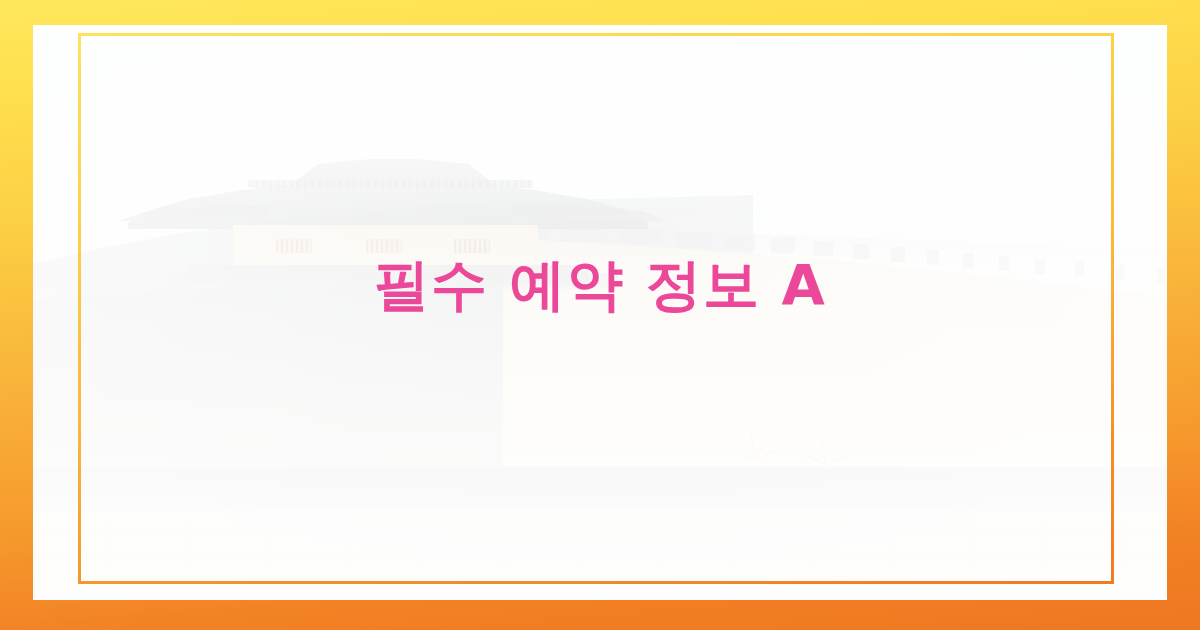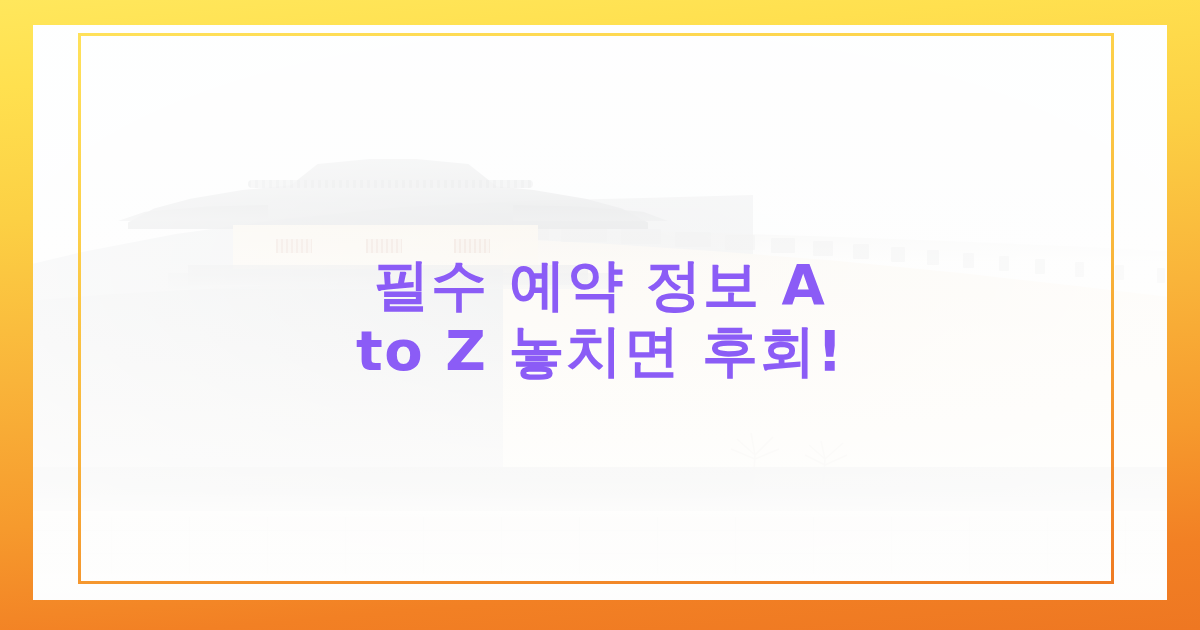--- a/index.html
+++ b/index.html
@@ -184,21 +184,21 @@
 
   
   .headline {
     position:absolute;
     left:0; right:0; top:252px;
     text-align:center;
     pointer-events:none;
   }
   .headline .line {
     display:block;
-    color:#8b5cf6;
+    color:#ec4899;
     font-family:"DejaVu Sans", sans-serif;
     font-weight:700;
     font-size:56px;
     line-height:66px;
     letter-spacing:1.5px;
     text-shadow:
        0 0 1px rgba(255,255,255,.35),
        1px 1px 0 rgba(255,255,255,.22);
     white-space:nowrap;
   }
@@ -272,16 +272,15 @@
 
       <div class="haze"></div>
     </div>
 
   </div>
 
   <div class="inner-frame"></div>
 
   <div class="headline">
     <span class="line">필수 예약 정보 A</span>
-    <span class="line">to Z 놓치면 후회!</span>
   </div>
 
 </div>
 
 </body></html>

